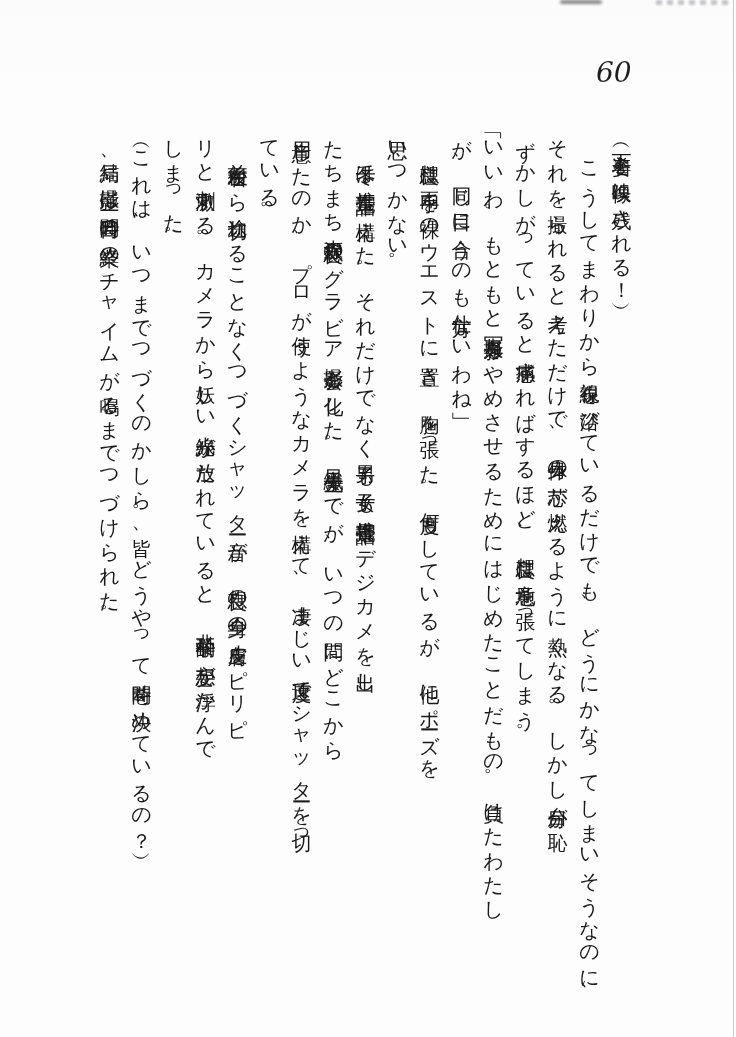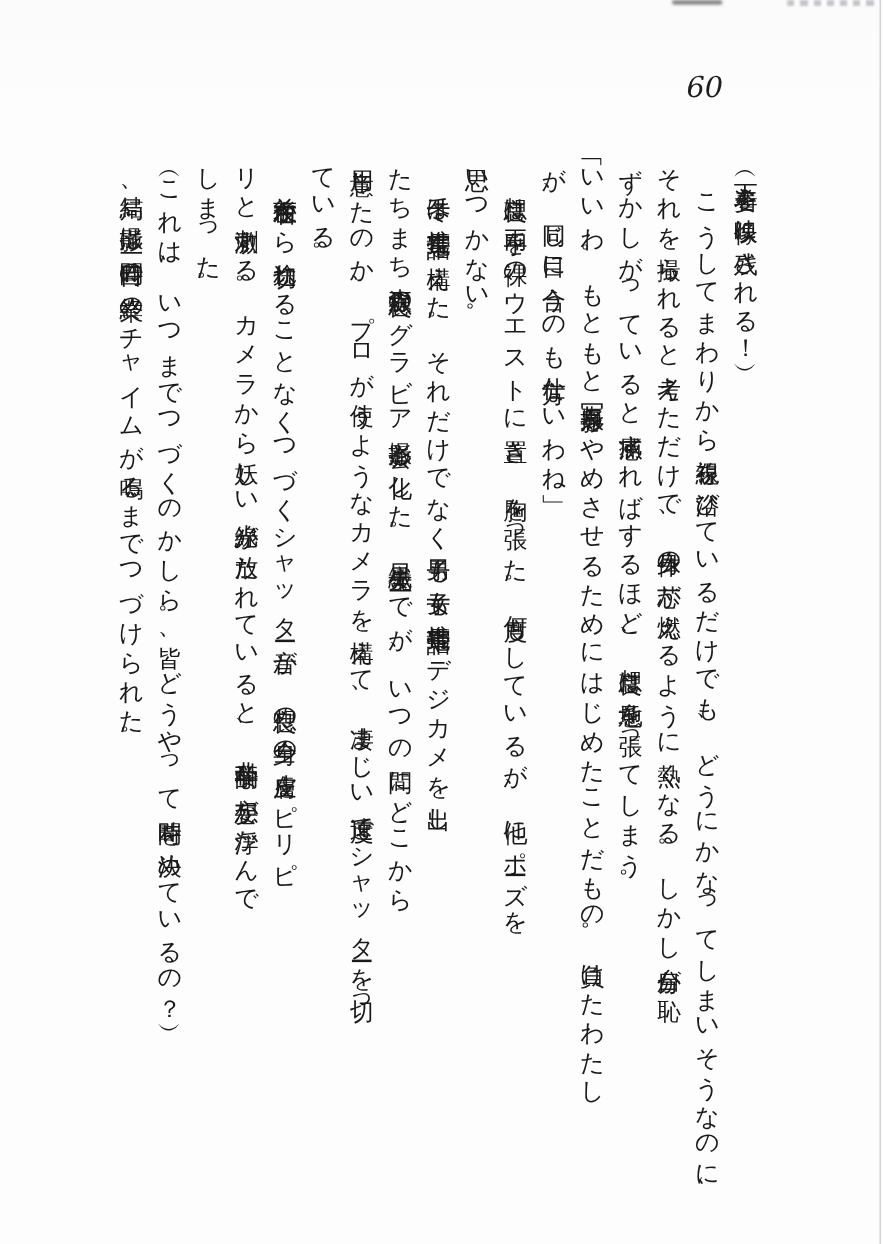--- a/index.html
+++ b/index.html
@@ -46,25 +46,25 @@
     left: 656px;
     top: 0;
     width: 76px;
     height: 5px;
     background: repeating-linear-gradient(90deg, #9a9aa2 0 6px, transparent 6px 11px);
     filter: blur(0.8px);
     opacity: 0.55;
   }
   .page-number {
     position: absolute;
-    left: 572px;
+    left: 596px;
     top: 60px;
     font-family: "DejaVu Serif", serif;
     font-style: italic;
-    font-size: 24px;
+    font-size: 28px;
     line-height: 26px;
     color: #1e1e1e;
   }
   
   .text-block {
     position: absolute;
     top: 126px;
     right: 98px;
     writing-mode: vertical-rl;
     text-orientation: mixed;

